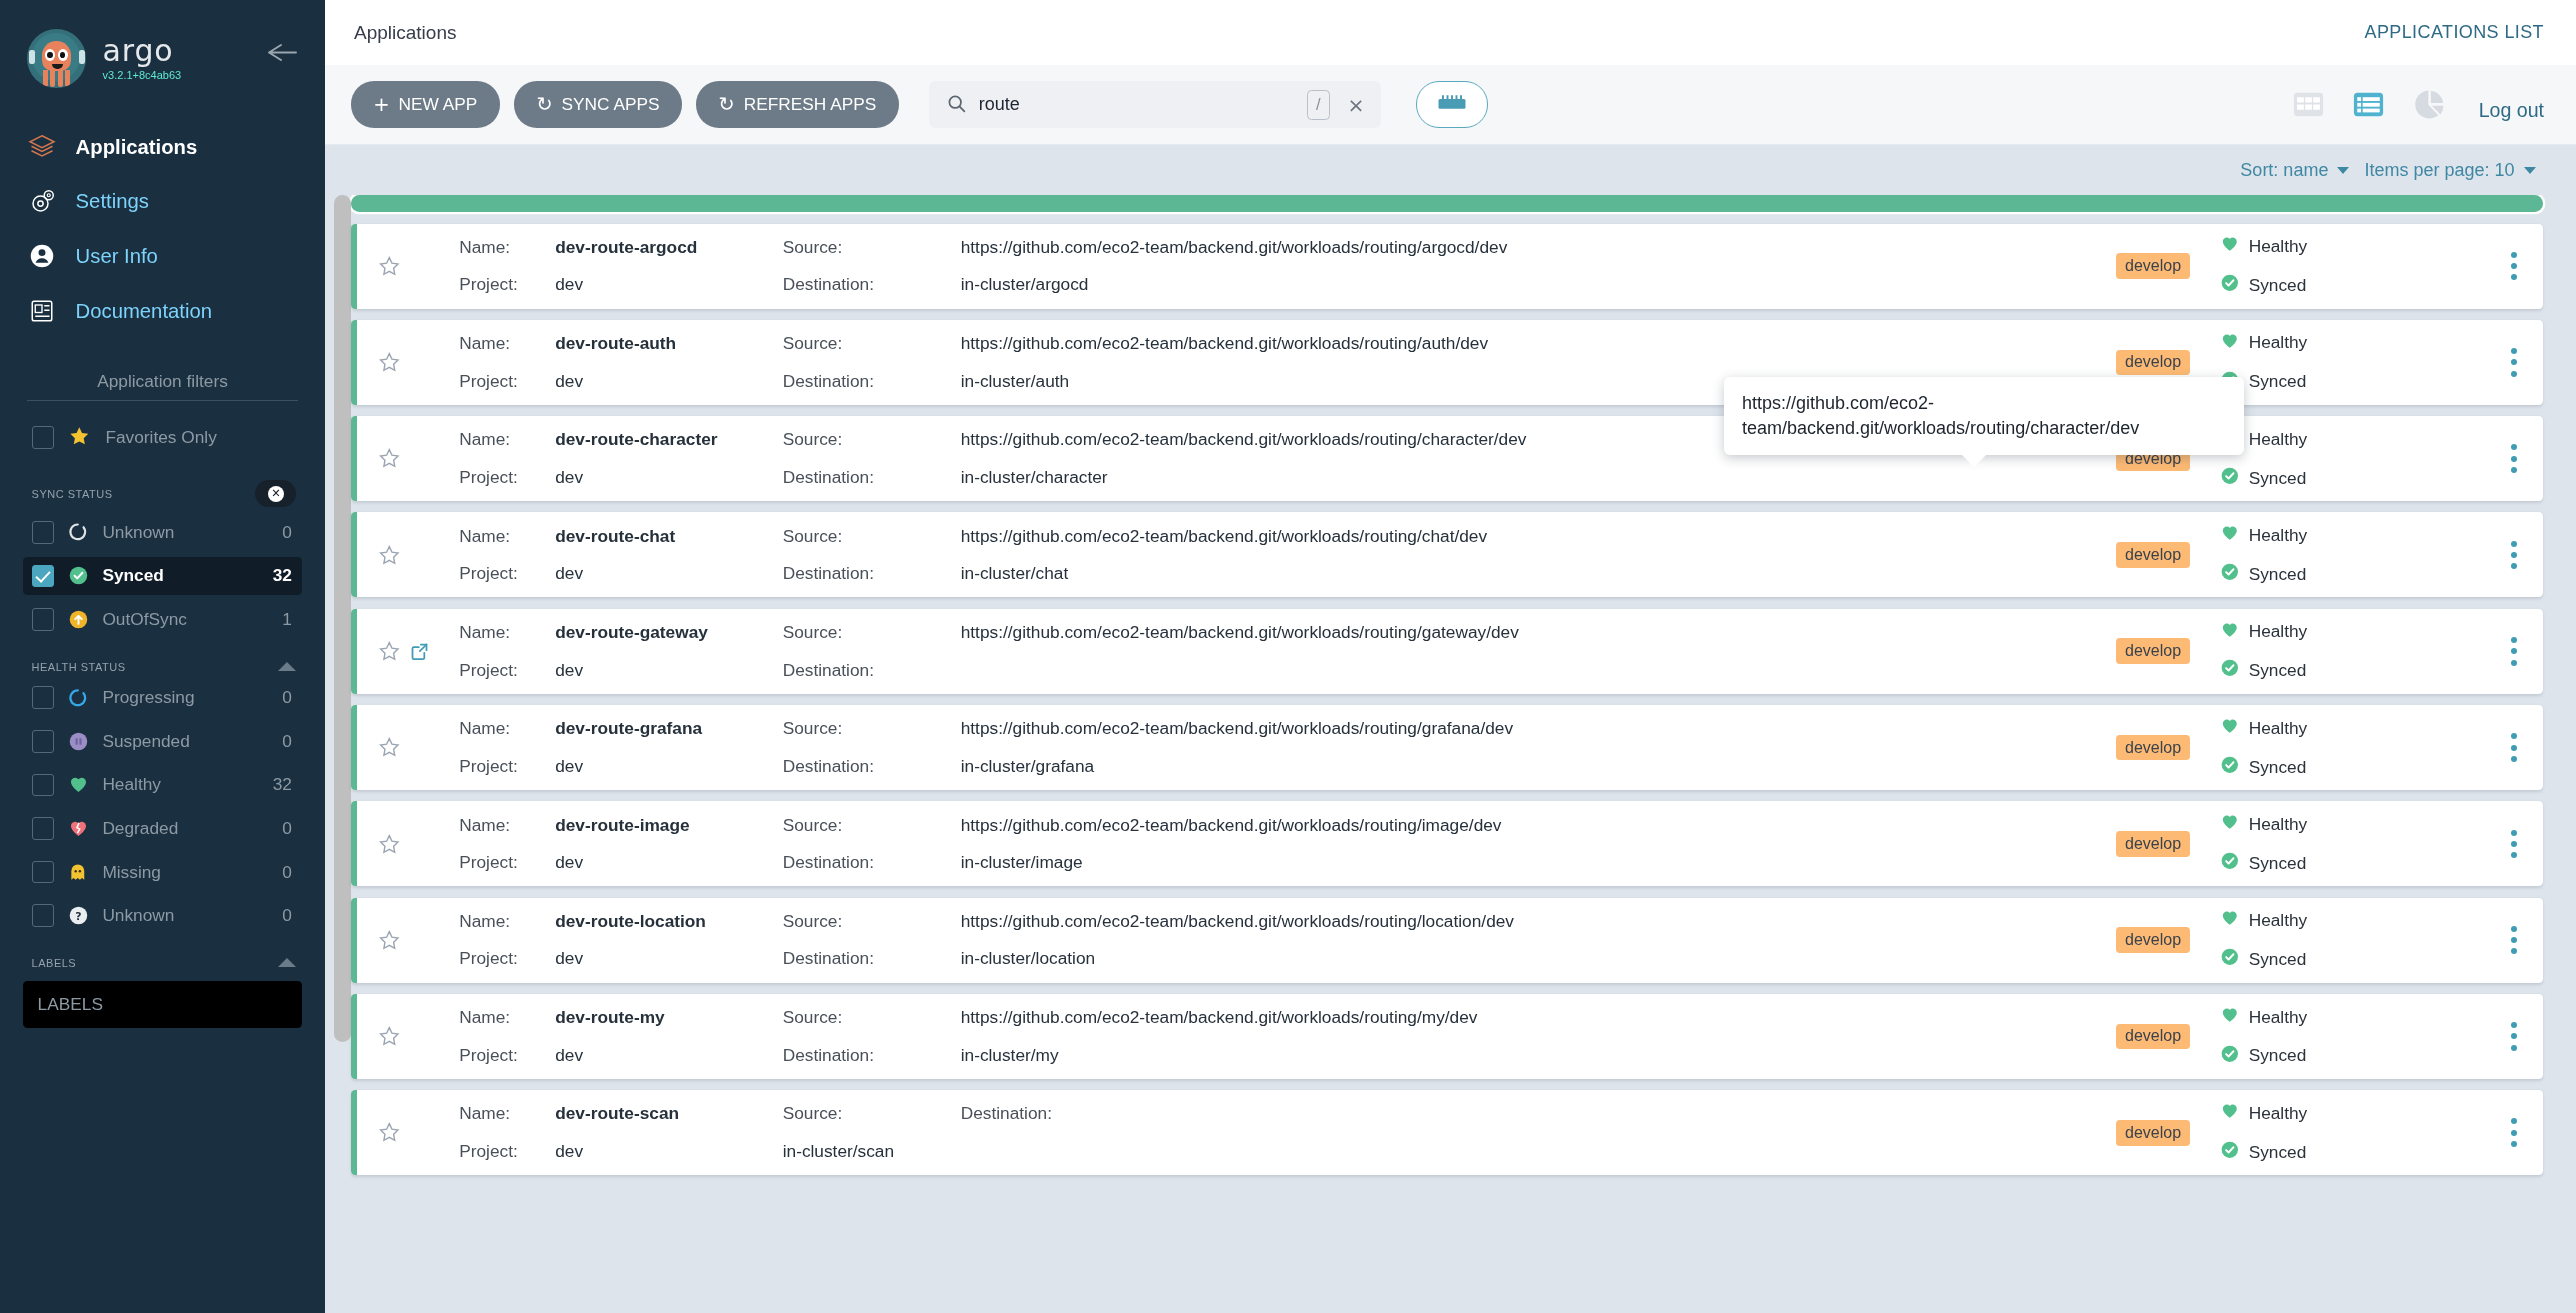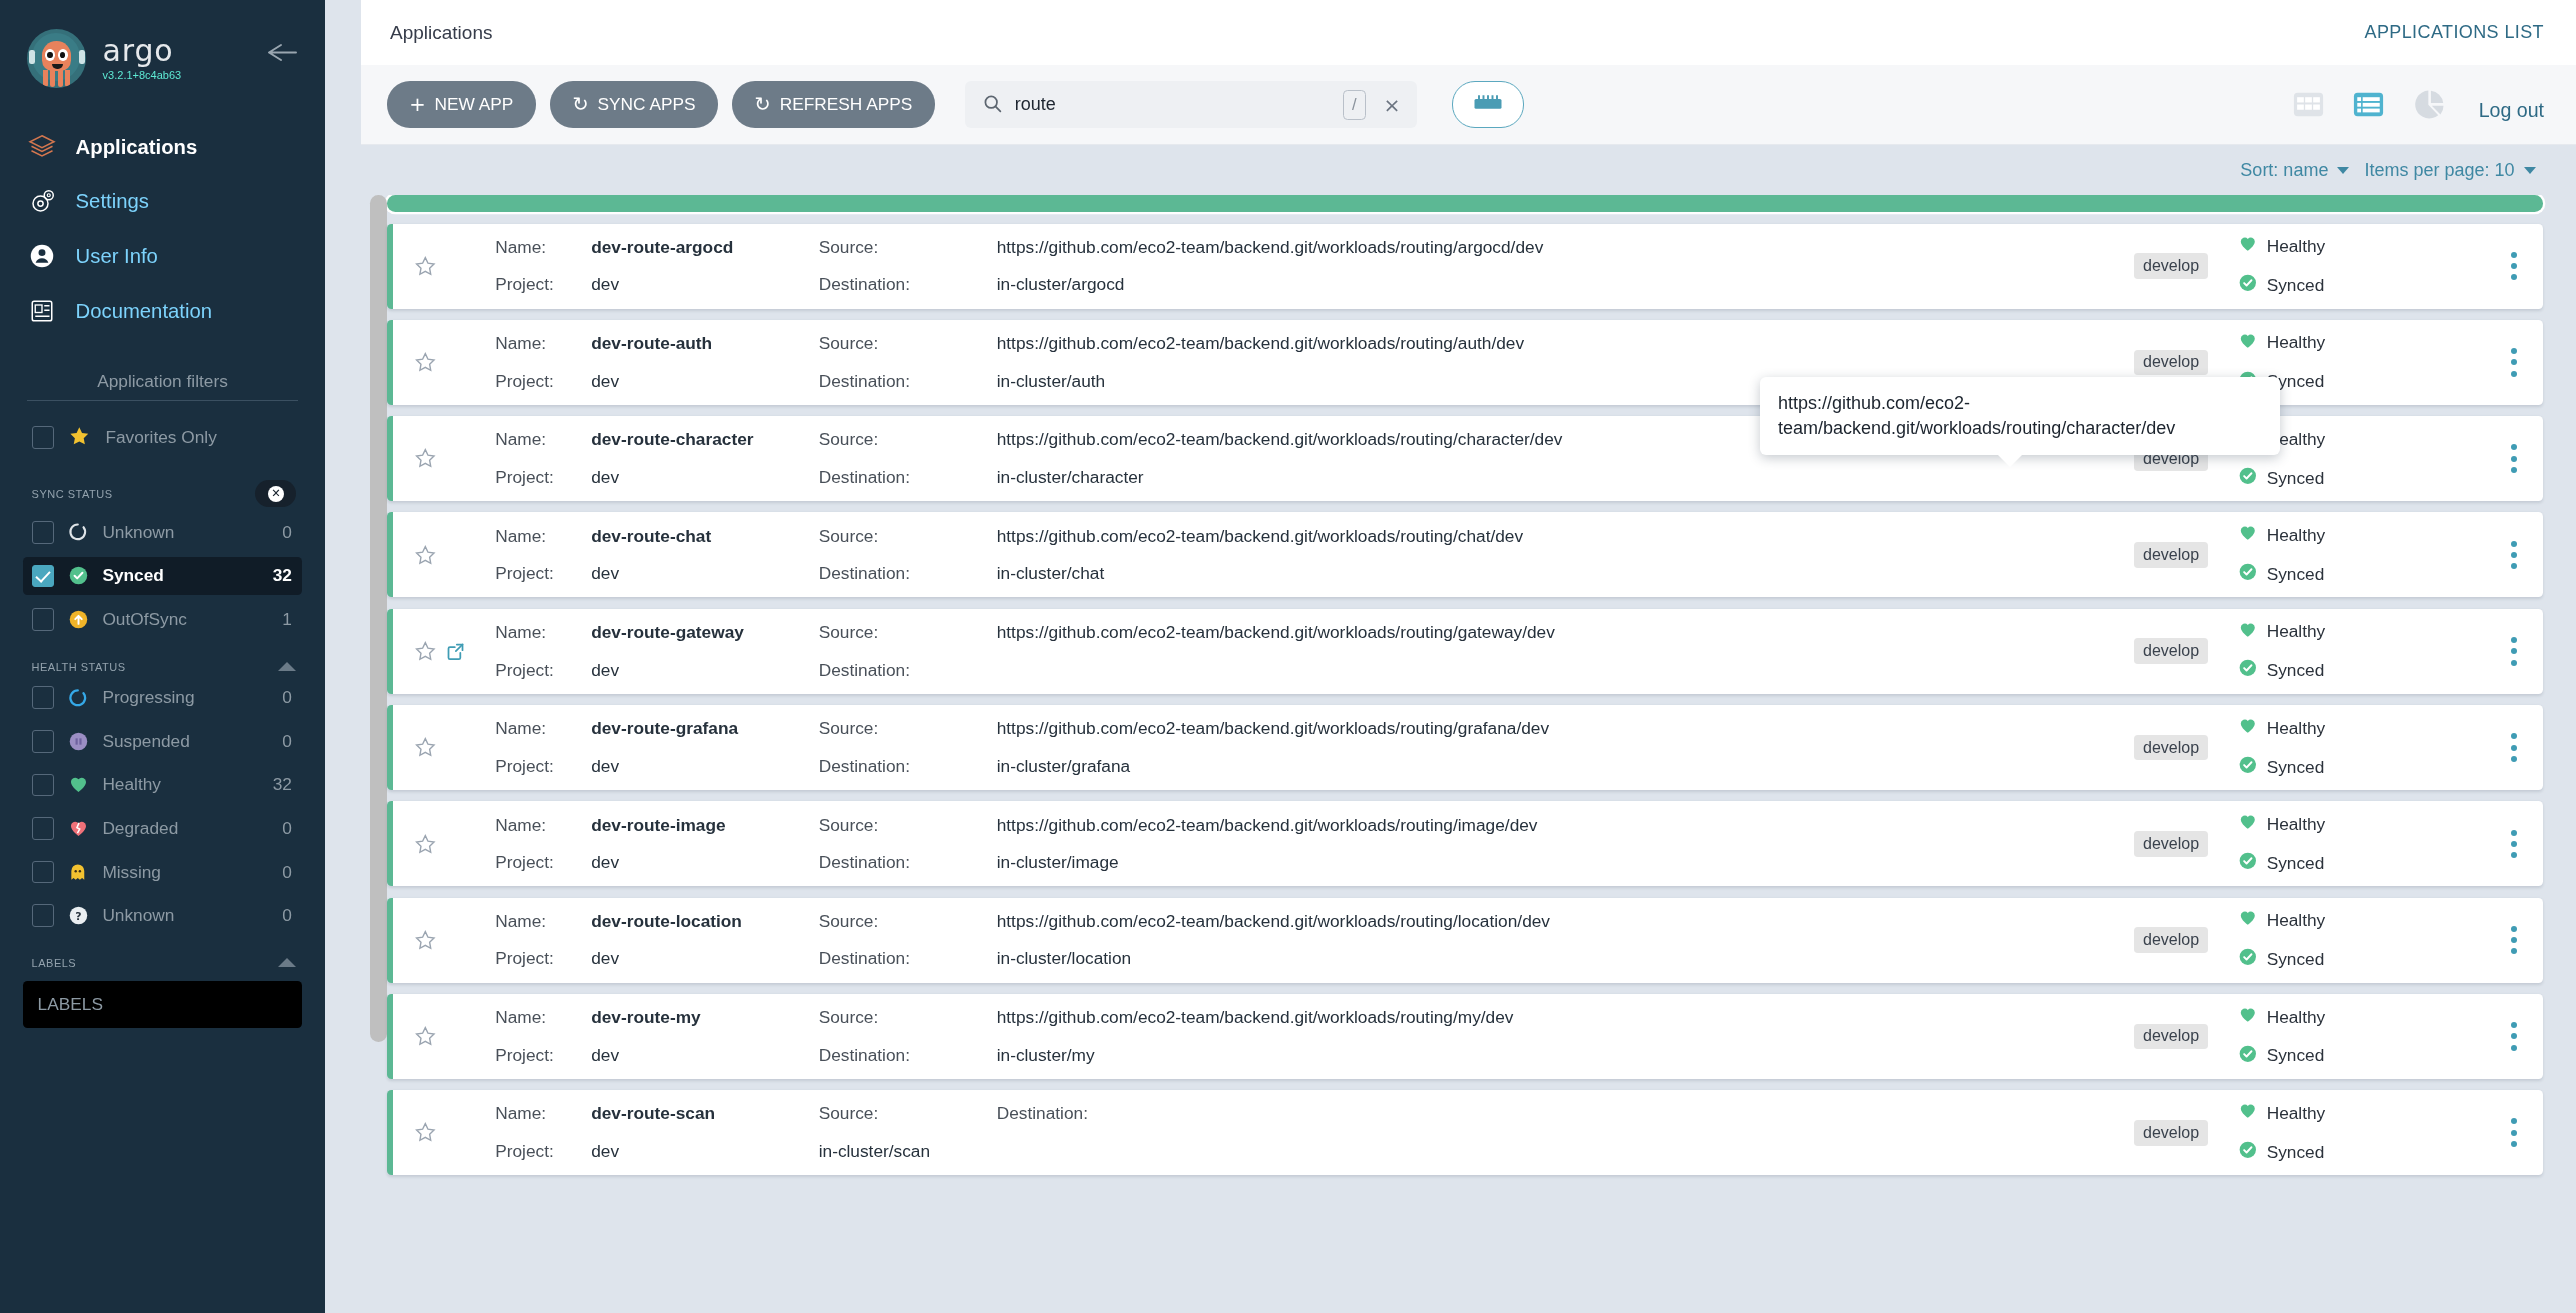--- a/index.html
+++ b/index.html
@@ -2,21 +2,21 @@
 <html style="font-size:12px"><head>
 <meta charset="utf-8">
 <style>
   * { box-sizing: border-box; margin: 0; padding: 0; }
   html, body {
     width: 2576px; height: 1314px;
     font-family: "Liberation Sans", sans-serif;
     background: #dee4ec;
     overflow: hidden;
   }
-  .app { display: flex; width: 2576px; height: 1166px; gap: 36px; }
+  .app { display: flex; width: 2576px; height: 1166px; }
 
   
   .sidebar {
     width: 325px; flex: 0 0 325px; height: 1314px;
     background: #1a2f3f;
     position: relative;
     overflow: hidden;
   }
   .sb-brand { display: flex; align-items: center; padding: 29px 0 0 27px; position: relative; }
   .octo {
@@ -180,21 +180,21 @@
   .f-lab { font-size: 17.3px; color: #495059; }
   .f-val { font-size: 17.3px; color: #26313c; }
   .f-val.bold { font-weight: bold; }
 
   .colA { margin-left: 29px; width: 316px; }
   .colB { margin-left: 7.5px; width: 1280px; }
   .colB .fields { grid-template-columns: 178px 1fr; }
   .colB .f-val { white-space: nowrap; overflow: hidden; text-overflow: clip; }
 
   .badge {
-    background: #e5e5e5; color: #3a424d; font-size: 16px;
+    background: #fdba74; color: #3a424d; font-size: 16px;
     border-radius: 3.8px; padding: 3.8px 9px; margin-left: auto; white-space: nowrap;
   }
   .statuses { width: 226px; margin-left: 30px; display: flex; flex-direction: column; gap: 14.3px; }
   .stat { display: flex; align-items: center; gap: 9px; font-size: 17.3px; color: #2b323b; }
   .dots { width: 30px; margin-right: 13.6px; margin-left: auto; display:flex; flex-direction:column; align-items:center; gap:5.3px; cursor:pointer; }
   .dots i { width: 6px; height: 6px; border-radius: 50%; background: #3f9cb4; display:block; }
 
   .tooltip {
     position: absolute; left: 1399px; top: 377px; width: 520px;
     background: #fff; border-radius: 6px; padding: 13.6px 18px;

